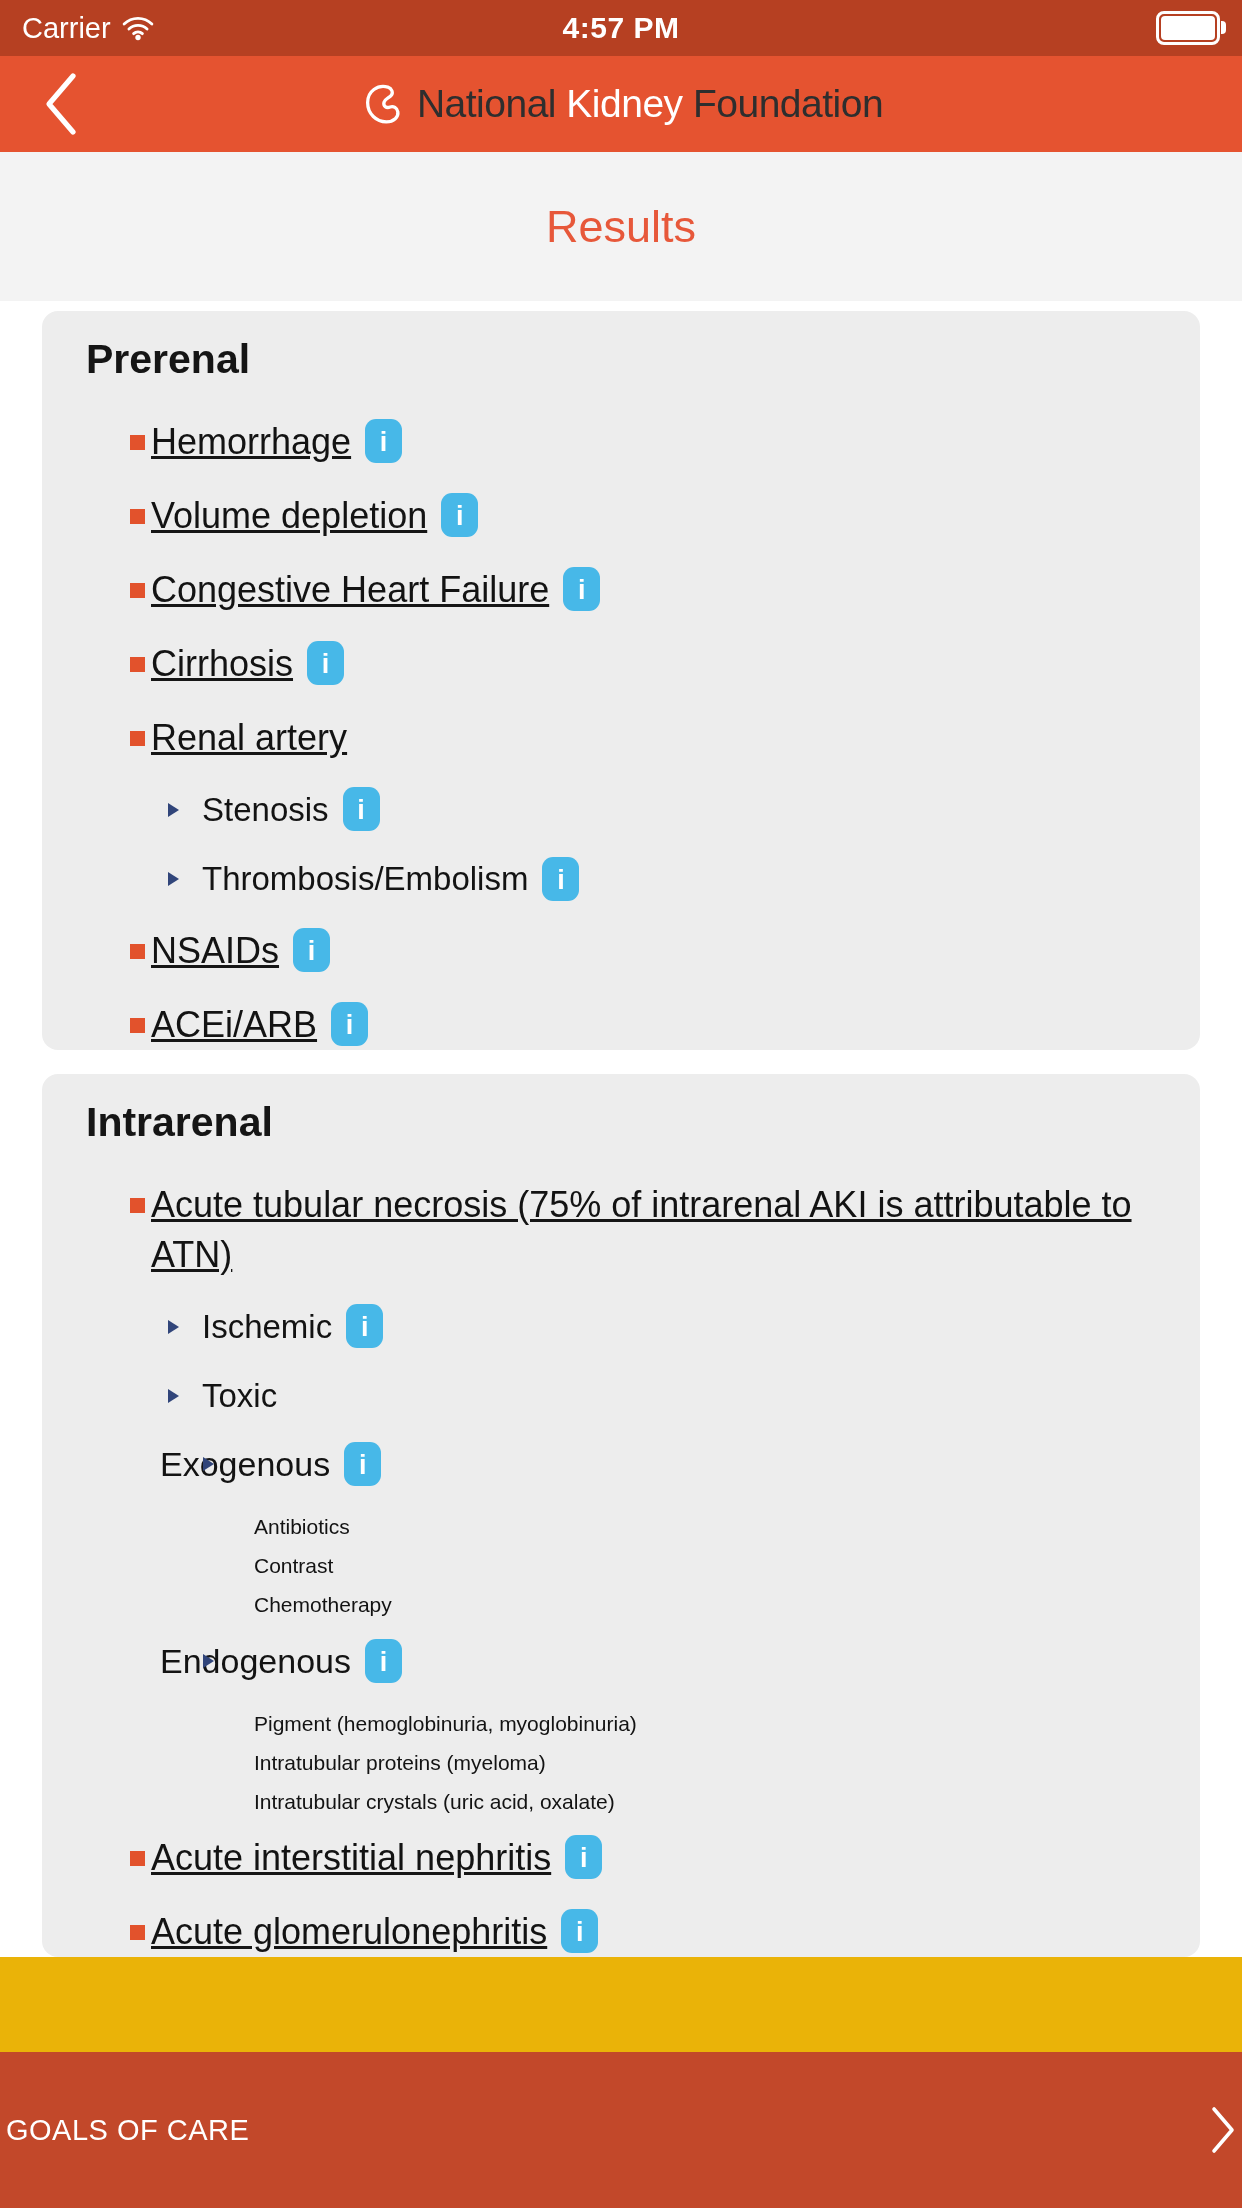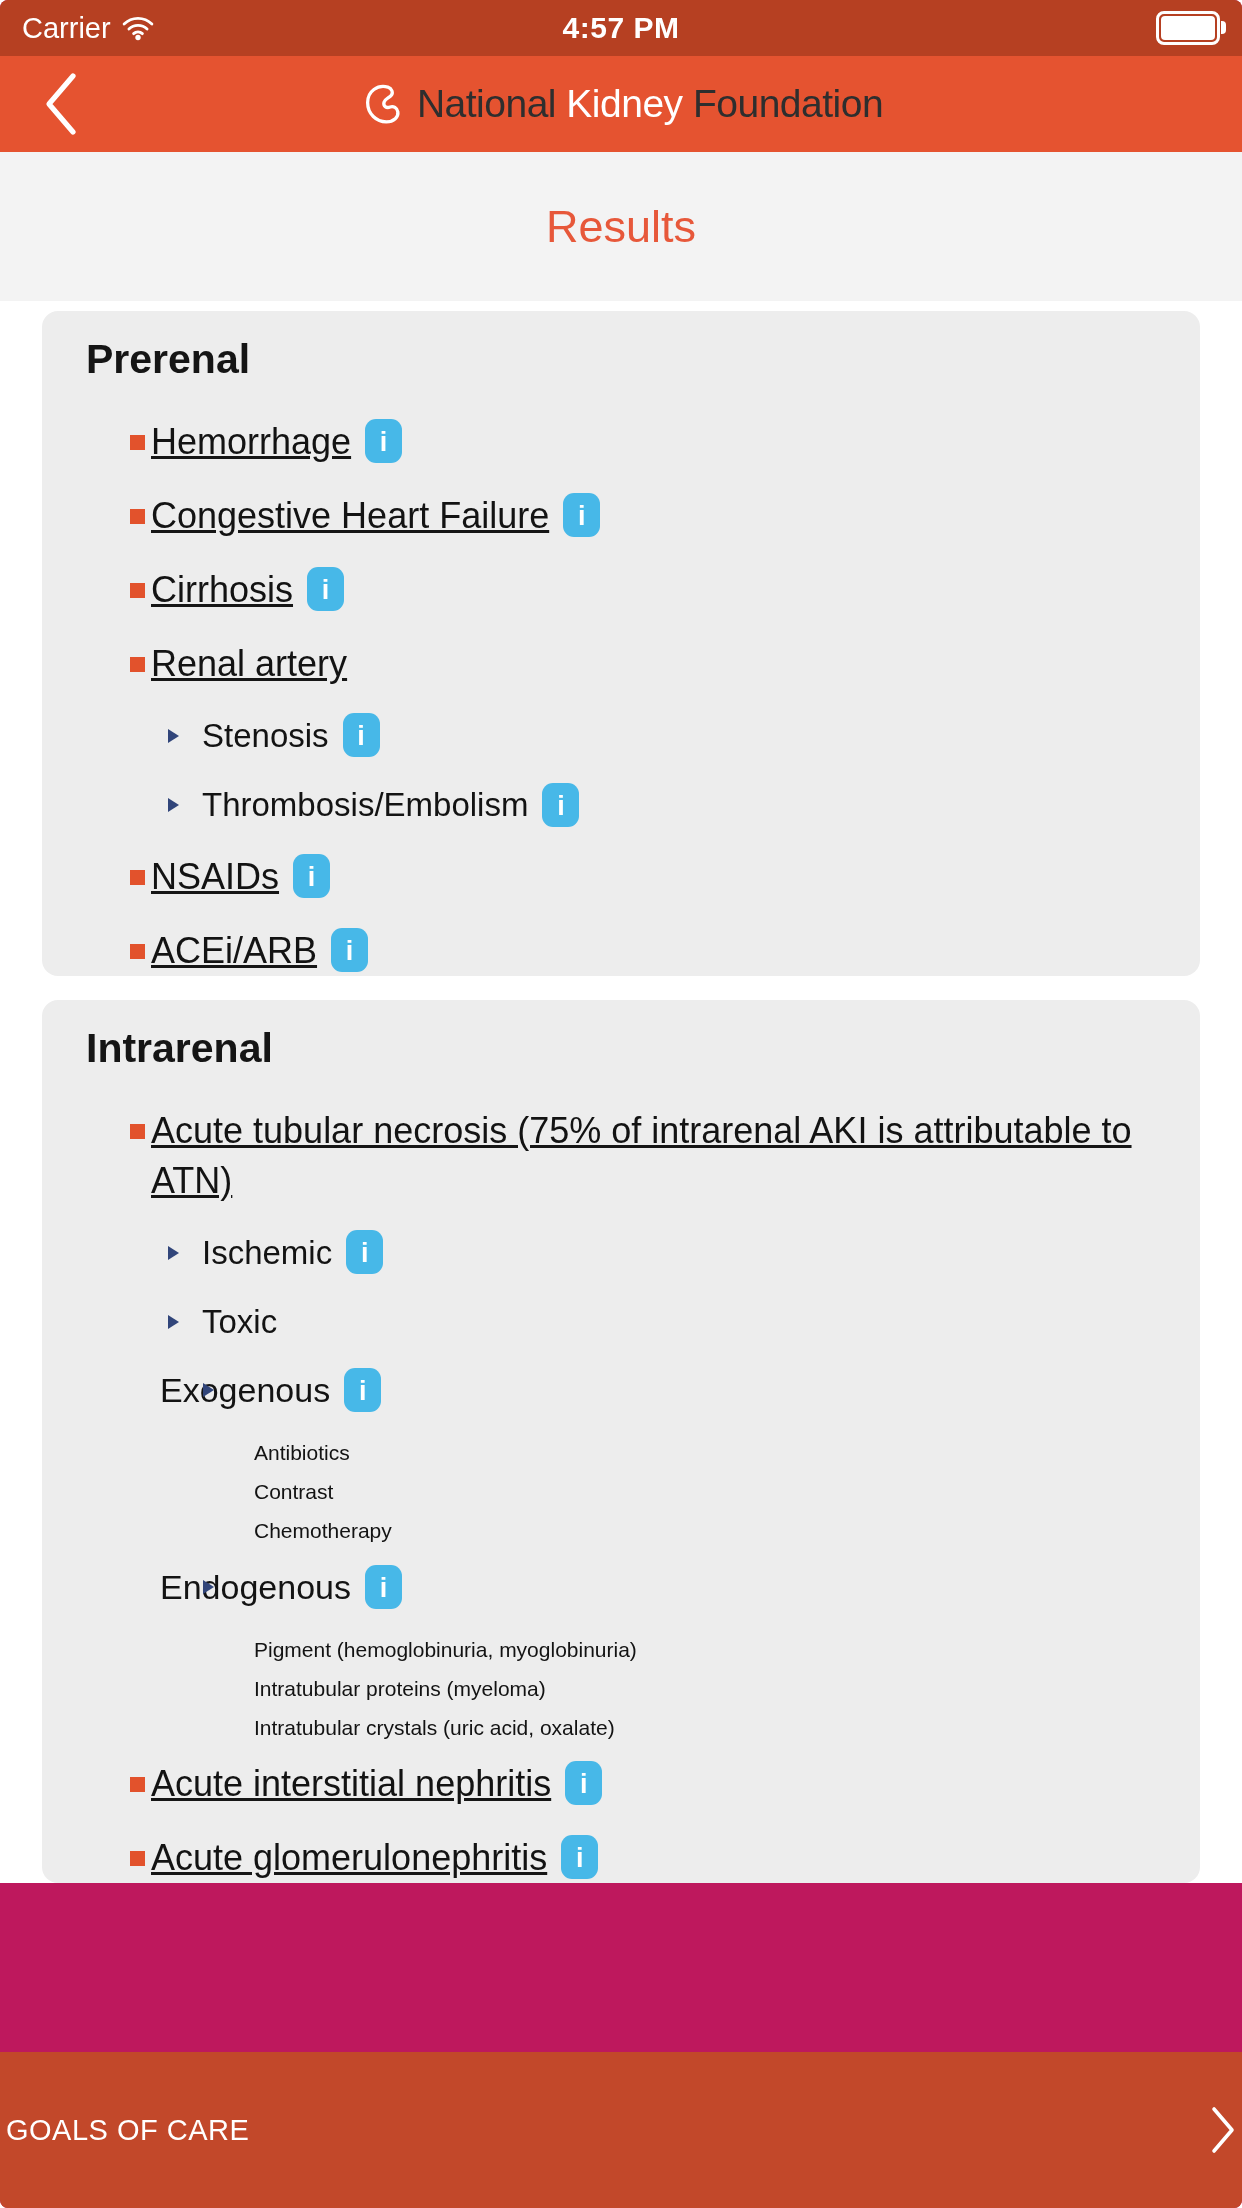--- a/index.html
+++ b/index.html
@@ -1,18 +1,18 @@
 <!DOCTYPE html>
 <html style="--status-bar-bg: #b64022; --header-bg: #e55330; --band-bg: #f3f3f3; --title-orange: #e7583a; --card-bg: #ededed; --text-dark: #161616; --bullet-orange: #e2522c; --triangle-navy: #31457a; --info-blue: #47b8e8; --footer-bg: #c2482a;"><head>
 <meta charset="utf-8">
 <style>
   html,body{margin:0;padding:0;background:#ffffff;}
   .screen{
-    position:relative;width:1242px;height:2208px;overflow:hidden;background:#be185d;
-    font-family:"Liberation Sans", sans-serif;color:var(--text-dark,#161616);border-radius:8px;
+    position:relative;width:1242px;height:2208px;overflow:hidden;background:#eab308;
+    font-family:"Liberation Sans", sans-serif;color:var(--text-dark,#161616);
   }
   
   .status-bar{
     position:relative;height:56px;background:var(--status-bar-bg,#b64022);
     display:flex;align-items:center;justify-content:space-between;
     padding:0 22px;box-sizing:border-box;color:#fff;
   }
   .sb-left{display:flex;align-items:center;gap:10px;font-size:29px;}
   .sb-time{
     position:absolute;left:0;right:0;text-align:center;
@@ -125,20 +125,21 @@
   </div>
 
   <div class="results-band">
     <div class="page-title">Results</div>
   </div>
 
   <div class="content">
       <section class="card">
         <h2 class="card-title">Prerenal</h2>
         <div class="item level-1"><span class="sq"></span><span class="lab">Hemorrhage</span><span class="info">i</span></div>
+        <div class="item level-1"><span class="sq"></span><span class="lab">Volume depletion</span><span class="info">i</span></div>
         <div class="item level-1"><span class="sq"></span><span class="lab">Congestive Heart Failure</span><span class="info">i</span></div>
         <div class="item level-1"><span class="sq"></span><span class="lab">Cirrhosis</span><span class="info">i</span></div>
         <div class="item level-1"><span class="sq"></span><span class="lab">Renal artery</span></div>
         <div class="item level-2"><span class="tri"></span><span class="lab">Stenosis</span><span class="info">i</span></div>
         <div class="item level-2"><span class="tri"></span><span class="lab">Thrombosis/Embolism</span><span class="info">i</span></div>
         <div class="item level-1"><span class="sq"></span><span class="lab">NSAIDs</span><span class="info">i</span></div>
         <div class="item level-1"><span class="sq"></span><span class="lab">ACEi/ARB</span><span class="info">i</span></div>
       </section>
       <section class="card">
         <h2 class="card-title">Intrarenal</h2>

